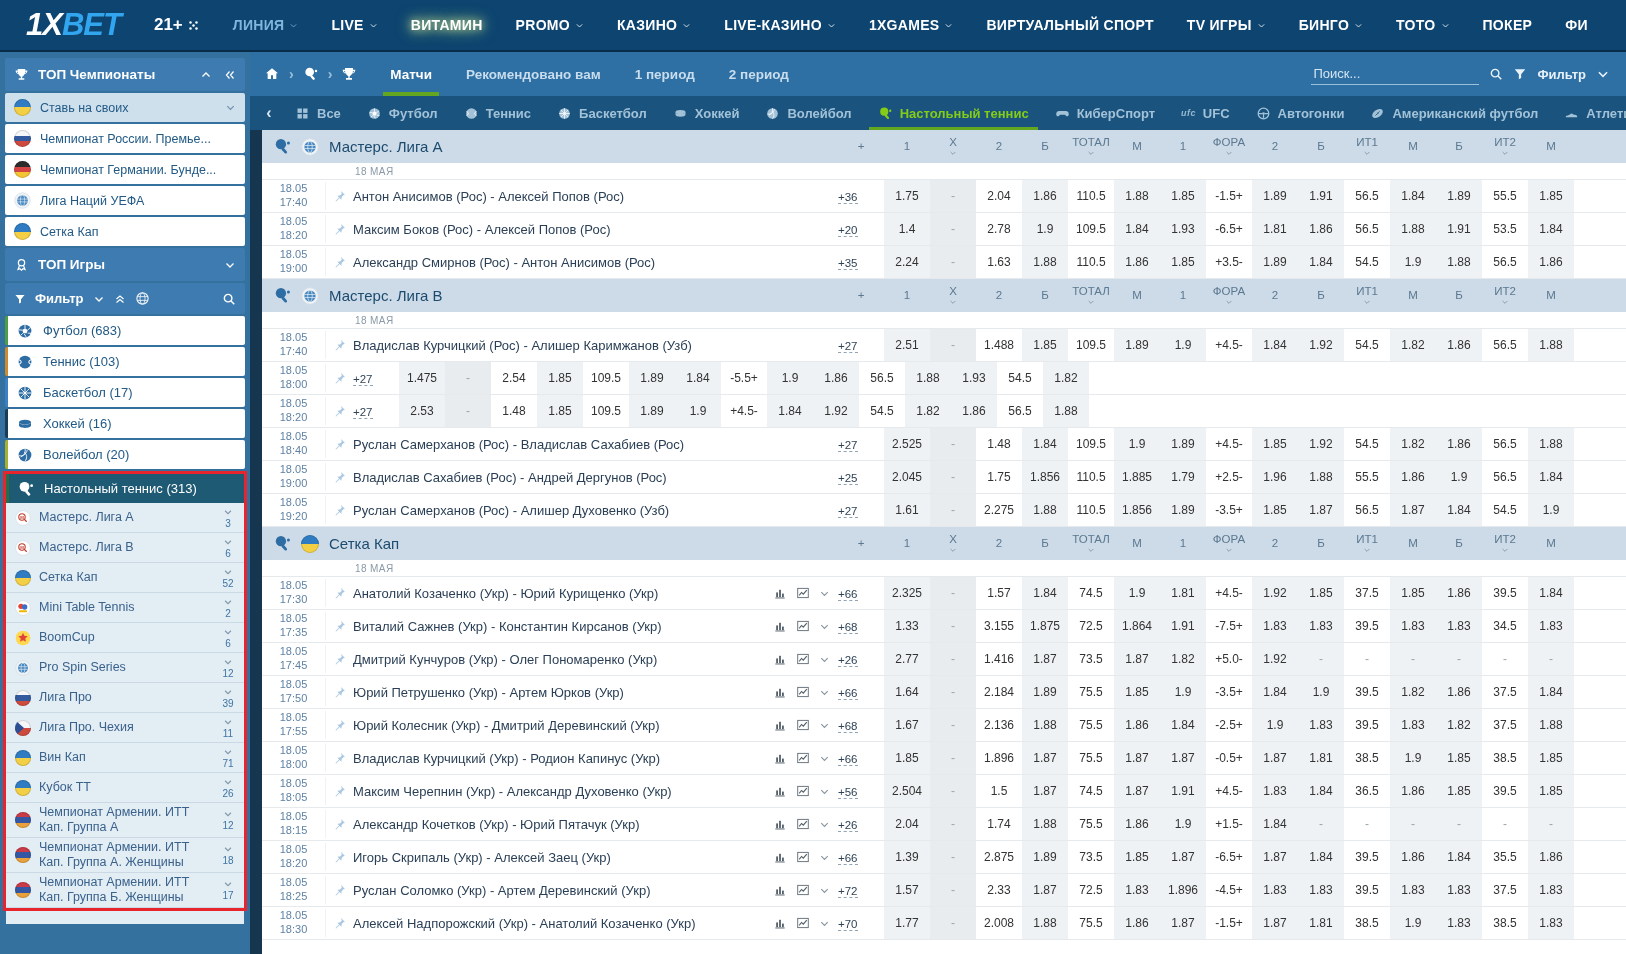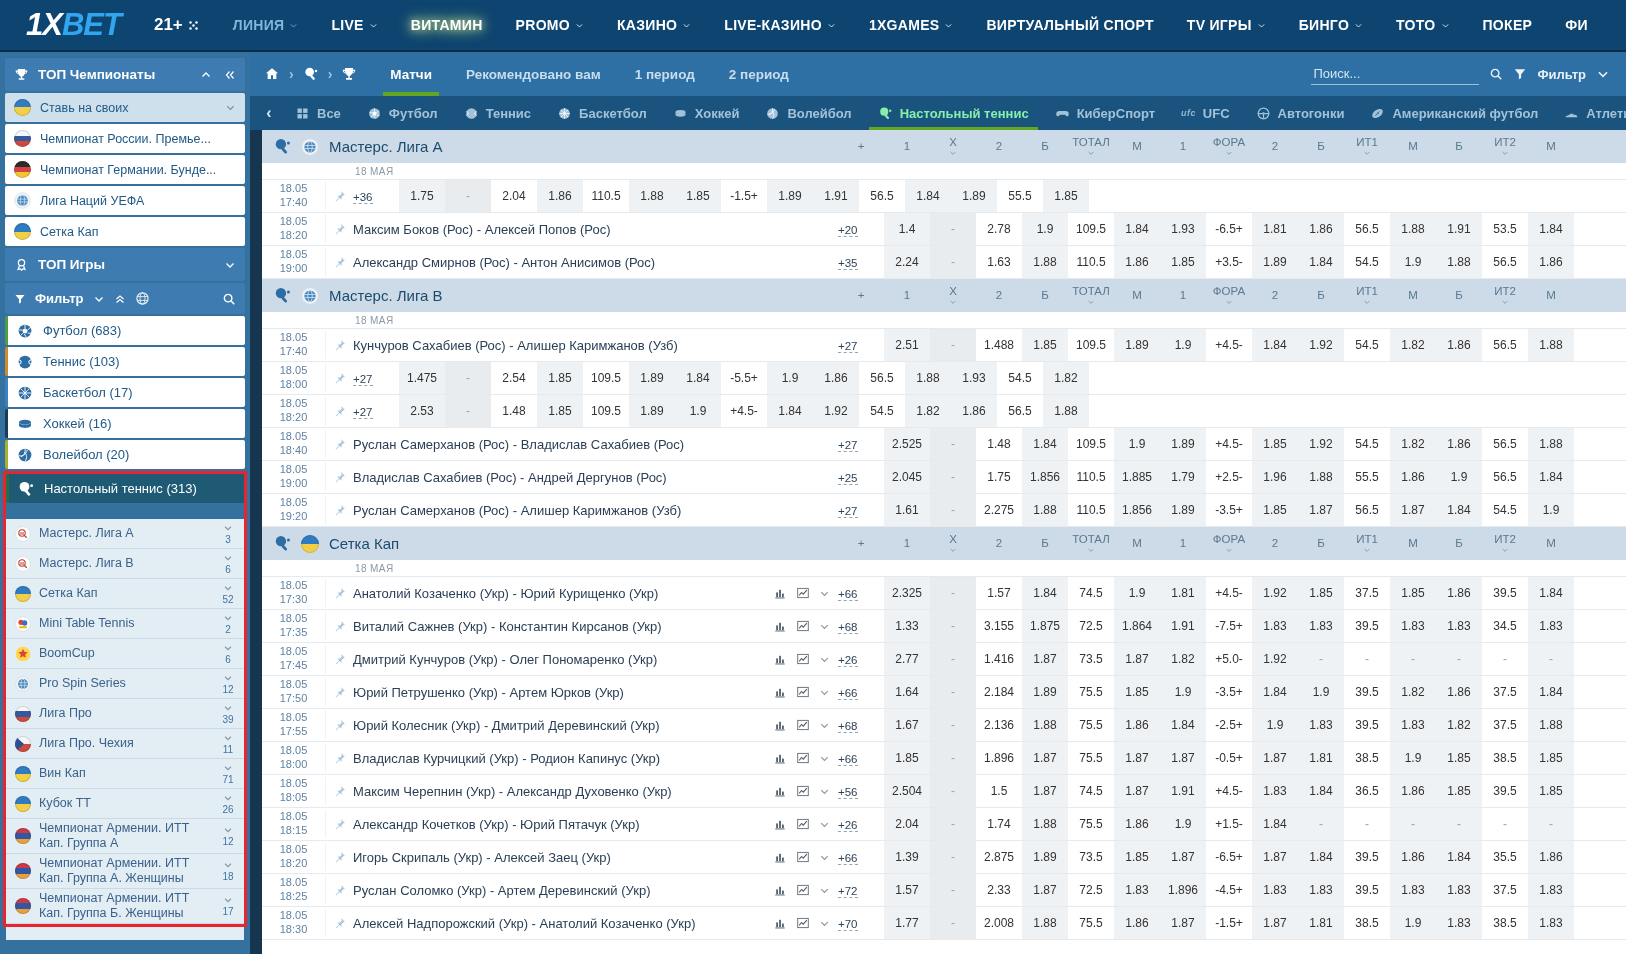--- a/index.html
+++ b/index.html
@@ -31,21 +31,21 @@
   .filterbar{height:31px;background:#3d7bb0;border-radius:2px;display:flex;align-items:center;gap:9px;padding:0 9px;color:#fff;font-size:13px;font-weight:700;margin-bottom:2px;cursor:pointer}
   .filterbar .i{width:12px;height:12px;color:#fff}
   .filterbar .i.gl{width:15px;height:15px;opacity:.9}
   .filterbar .srch{margin-left:auto;display:inline-flex}
   .filterbar .srch .i{width:14px;height:14px}
   .sport{height:29px;background:#fff;border-radius:2px;display:flex;align-items:center;gap:9px;padding:0 8px;font-size:13px;color:#215a86;margin-bottom:2px;cursor:pointer;border-left:3px solid transparent;white-space:nowrap}
   .sport .i{width:18px;height:18px;color:#2e6da4}
   .sport.sel{background:#1e5a74;color:#fff;margin-bottom:2px}
   .sport.sel .i{color:#fff}
   .redbox{border:3px solid #e8252c;margin:0 -2px}
-  .redbox .sport{border-radius:0;margin-bottom:16px}
+  .redbox .sport{border-radius:0;margin-bottom:0}
   .lg{min-height:30px;background:#e3edf4;display:flex;align-items:center;gap:8px;padding:2px 4px 2px 9px;font-size:12.5px;color:#3a628c;border-bottom:1px solid #cbd9e5;cursor:pointer}
   .lg .flag{width:16px;height:16px}
   .lg .lbl{flex:1;line-height:1.2;min-width:0}
   .lgr{width:24px;flex:none;display:flex;flex-direction:column;align-items:center;justify-content:center;color:#8298ab}
   .lgr .i{width:10px;height:10px}
   .lgr .cnt{font-size:10px;color:#3e74a4;margin-top:1px}
   .lg.stub{height:13px;min-height:13px;border-bottom:0;margin:0 1px}
   .flag{width:17px;height:17px;border-radius:50%;flex:none;position:relative;overflow:hidden;box-shadow:inset 0 0 0 1px rgba(0,0,0,.15)}
   .f-ua{background:linear-gradient(#2f7cc3 50%,#f3cf45 50%)}
   .f-ru{background:linear-gradient(#f5f7f9 33%,#33599e 33%,#33599e 66%,#cf4a3e 66%)}
@@ -68,21 +68,21 @@
   .bctabs{display:flex;height:44px}
   .bcsearch{margin-left:auto;display:flex;align-items:center;gap:10px;padding-right:16px;color:#e7f1f9}
   .search{width:168px;background:transparent;border:0;border-bottom:1px solid #9dc0d9;color:#eaf3fa;font-size:13px;padding:3px 2px;outline:none;font-family:inherit}
   .search::placeholder{color:#d4e6f2}
   .bcsearch .i{width:14px;height:14px;color:#eaf3fa;cursor:pointer}
   .flabel{font-size:13px;font-weight:700;cursor:pointer}
   .sportsbar{height:34px;background:#1a547e;display:flex;align-items:center;padding:0 6px;flex:none;overflow:hidden}
   .edgechev{width:26px;color:#d7e7f3;font-size:16px;font-weight:700;display:flex;justify-content:center;cursor:pointer;flex:none}
   .stab{height:34px;display:flex;align-items:center;gap:7px;padding:0 13px;color:#a3c2d8;font-size:13px;font-weight:700;white-space:nowrap;cursor:pointer;position:relative;flex:none}
   .stab .i{width:15px;height:15px}
-  .stab.active{color:#86efac}
+  .stab.active{color:#84cc16}
   .stab.active::after{content:"";position:absolute;left:4px;right:4px;bottom:0;height:3px;background:#63a61f}
   .ufct{font-style:italic;font-weight:800;font-size:9px;letter-spacing:.4px;opacity:.9}
   .twrap{flex:1;background:#fff;border-left:12px solid #15364e;overflow:hidden}
 
   
   .shead{height:33px;background:#ccdbe7;display:flex;align-items:center;padding-left:11px}
   .shead .i.paddle{width:19px;height:19px;color:#2e6da4}
   .shead .flag{width:18px;height:18px;margin-left:9px}
   .shead .title{margin-left:10px;font-size:15px;color:#1d4b6f;cursor:pointer;white-space:nowrap}
   .ohead{margin-left:auto;display:flex;flex:none}
@@ -829,20 +829,21 @@
           <div>18.05</div>
           <div>17:40</div>
         </div>
         <div class="mpin">
           <span class="i ">
             <svg viewBox="0 0 24 24">
               <path d="M15 2l7 7-2.9.9L16 13l-.5 5-3.2-3.2-6.6 6.6-1.1-1.1 6.6-6.6L8 10.5l5-.5 3.1-3.1L15 2z" fill="currentColor"></path>
             </svg>
           </span>
         </div>
+        <div class="mname">Антон Анисимов (Рос) - Алексей Попов (Рос)</div>
         <div class="mmore"><span>+36</span></div>
         <div class="ogrid">
           <div class="ocell s">1.75</div>
           <div class="ocell x dash">-</div>
           <div class="ocell ">2.04</div>
           <div class="ocell s">1.86</div>
           <div class="ocell ">110.5</div>
           <div class="ocell s">1.88</div>
           <div class="ocell s">1.85</div>
           <div class="ocell ">-1.5+</div>
@@ -1022,21 +1023,21 @@
           <div>18.05</div>
           <div>17:40</div>
         </div>
         <div class="mpin">
           <span class="i ">
             <svg viewBox="0 0 24 24">
               <path d="M15 2l7 7-2.9.9L16 13l-.5 5-3.2-3.2-6.6 6.6-1.1-1.1 6.6-6.6L8 10.5l5-.5 3.1-3.1L15 2z" fill="currentColor"></path>
             </svg>
           </span>
         </div>
-        <div class="mname">Кунчуров Сахабиев (Рос) - Алишер Каримжанов (Узб)</div>
+        <div class="mname">Владислав Курчицкий (Рос) - Алишер Каримжанов (Узб)</div>
         <div class="mmore"><span>+27</span></div>
         <div class="ogrid">
           <div class="ocell s">2.51</div>
           <div class="ocell x dash">-</div>
           <div class="ocell ">1.488</div>
           <div class="ocell s">1.85</div>
           <div class="ocell ">109.5</div>
           <div class="ocell s">1.89</div>
           <div class="ocell s">1.9</div>
           <div class="ocell ">+4.5-</div>
@@ -1185,21 +1186,21 @@
           <div>18.05</div>
           <div>19:20</div>
         </div>
         <div class="mpin">
           <span class="i ">
             <svg viewBox="0 0 24 24">
               <path d="M15 2l7 7-2.9.9L16 13l-.5 5-3.2-3.2-6.6 6.6-1.1-1.1 6.6-6.6L8 10.5l5-.5 3.1-3.1L15 2z" fill="currentColor"></path>
             </svg>
           </span>
         </div>
-        <div class="mname">Руслан Самерханов (Рос) - Алишер Каримжанов (Узб)</div>
+        <div class="mname">Руслан Самерханов (Рос) - Алишер Духовенко (Узб)</div>
         <div class="mmore"><span>+27</span></div>
         <div class="ogrid">
           <div class="ocell s">1.61</div>
           <div class="ocell x dash">-</div>
           <div class="ocell ">2.275</div>
           <div class="ocell s">1.88</div>
           <div class="ocell ">110.5</div>
           <div class="ocell s">1.856</div>
           <div class="ocell s">1.89</div>
           <div class="ocell ">-3.5+</div>

